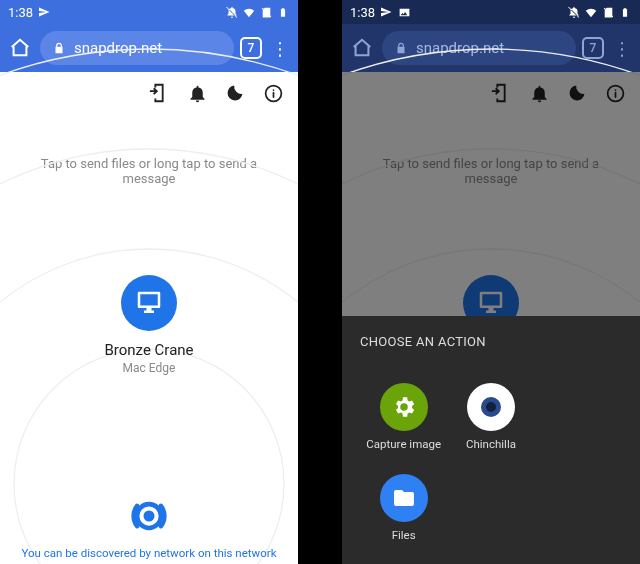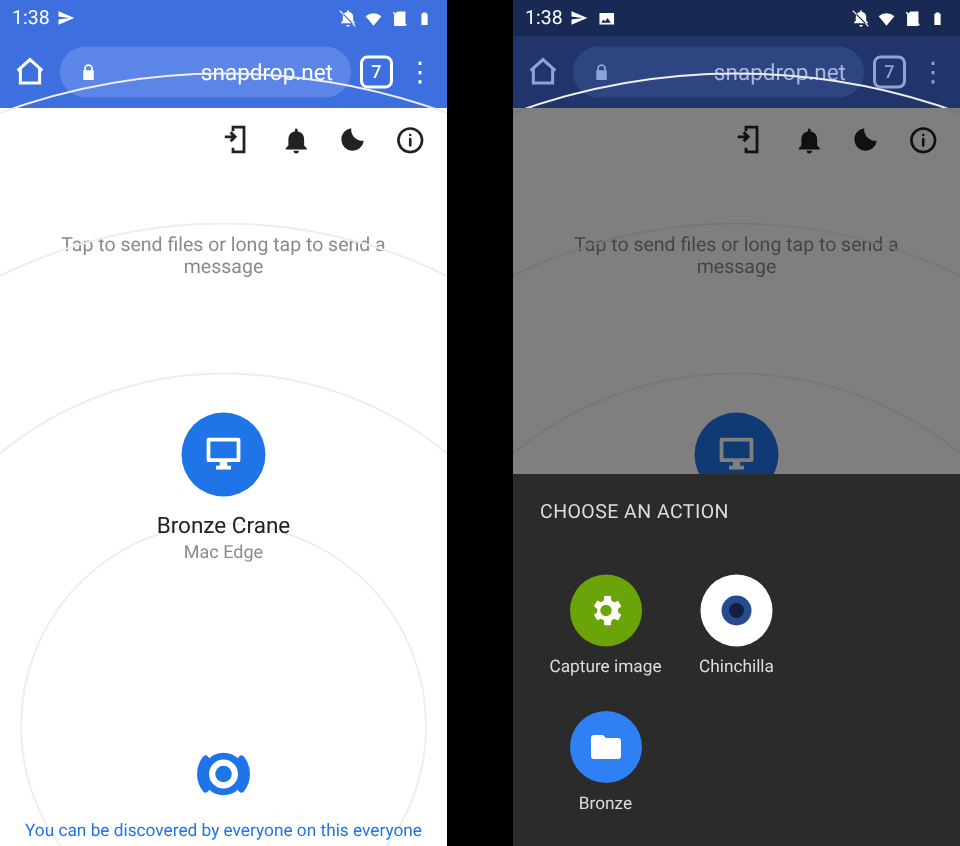--- a/index.html
+++ b/index.html
@@ -7,21 +7,21 @@
   .screens { display:flex; width:640px; height:528px;gap:44px; }
   .screen { width:320px; height:564px; position:relative; overflow:hidden; background:#fff; }
   
   .statusbar { height:24px; display:flex; align-items:center; justify-content:space-between; padding:0 8px; font-size:13px; color:#fff; }
   .sb-left { display:flex; gap:4px; align-items:center; }
   .sb-right { display:flex; gap:3px; align-items:center; }
   .sb-ico { width:14px; height:14px; display:flex; align-items:center; justify-content:center; }
   
   .chromebar { height:48px; display:flex; align-items:center; padding:0 6px; gap:6px; }
   .chrome-home { width:28px; height:28px; display:flex; align-items:center; justify-content:center; color:#fff; }
-  .omnibox { flex:1; height:34px; border-radius:17px; display:flex; align-items:center; padding:16px 12px; gap:8px; font-size:15px; color:#fff;justify-content:space-between; }
+  .omnibox { flex:1; height:34px; border-radius:17px; display:flex; align-items:center; padding:16px 12px; gap:8px; font-size:15px; color:#fff; }
   .lock { width:14px; height:14px; }
   .tab-count { width:22px; height:22px; border:2px solid #fff; border-radius:5px; font-size:12px; display:flex; align-items:center; justify-content:center; color:#fff; font-weight:500; }
   .chrome-menu { width:24px; height:28px; color:#fff; display:flex; align-items:center; justify-content:center; font-size:18px; }
   
   .page { position:relative; height:calc(564px - 72px); background:#fff; }
   .iconrow { display:flex; justify-content:flex-end; gap:16px; padding:10px 14px 0 0; color:#222; }
   .iconrow .ic { width:22px; height:22px; display:flex; align-items:center; justify-content:center; }
   .hint { text-align:center; font-size:13px; color:#8a8a8a; margin-top:52px; padding:0 18px; }
   
   .radar { position:absolute; bottom:-520px; left:50%; transform:translateX(-50%); pointer-events:none; }
@@ -160,21 +160,21 @@
       <div class="footer">
         <div class="logo-circle">
           <svg viewBox="0 0 48 48" width="44" height="44">
               <g fill="none" stroke="#1f74e8" stroke-width="5">
                 <circle cx="24" cy="24" r="6" fill="#1f74e8" stroke="none"></circle>
                 <path d="M11 35a18 18 0 0 1 0-22M37 13a18 18 0 0 1 0 22" stroke-linecap="round"></path>
                 <circle cx="24" cy="24" r="13"></circle>
               </g>
             </svg>
         </div>
-        <div class="disc">You can be discovered by everyone on this everyone</div>
+        <div class="disc">You can be discovered by network on this network</div>
       </div>
     </div>
   </div>
 
   <div class="screen right">
     <div class="statusbar">
       <div class="sb-left">
         <span>1:38</span>
         <span class="sb-ico">
             <svg viewBox="0 0 24 24" width="12" height="12" fill="#fff">
@@ -293,20 +293,20 @@
             </div>
             <div class="sheet-label">Chinchilla</div>
           </div>
           <div></div>
           <div class="sheet-item">
             <div class="sheet-ico" style="background:#2f80f3">
               <svg viewBox="0 0 24 24" width="24" height="24" fill="#fff">
                   <path d="M10 4H4a2 2 0 0 0-2 2v12a2 2 0 0 0 2 2h16a2 2 0 0 0 2-2V8a2 2 0 0 0-2-2h-8z"></path>
                 </svg>
             </div>
-            <div class="sheet-label">Bronze</div>
+            <div class="sheet-label">Files</div>
           </div>
         </div>
       </div>
     </div>
   </div>
 
 </div>
 
 </body></html>

